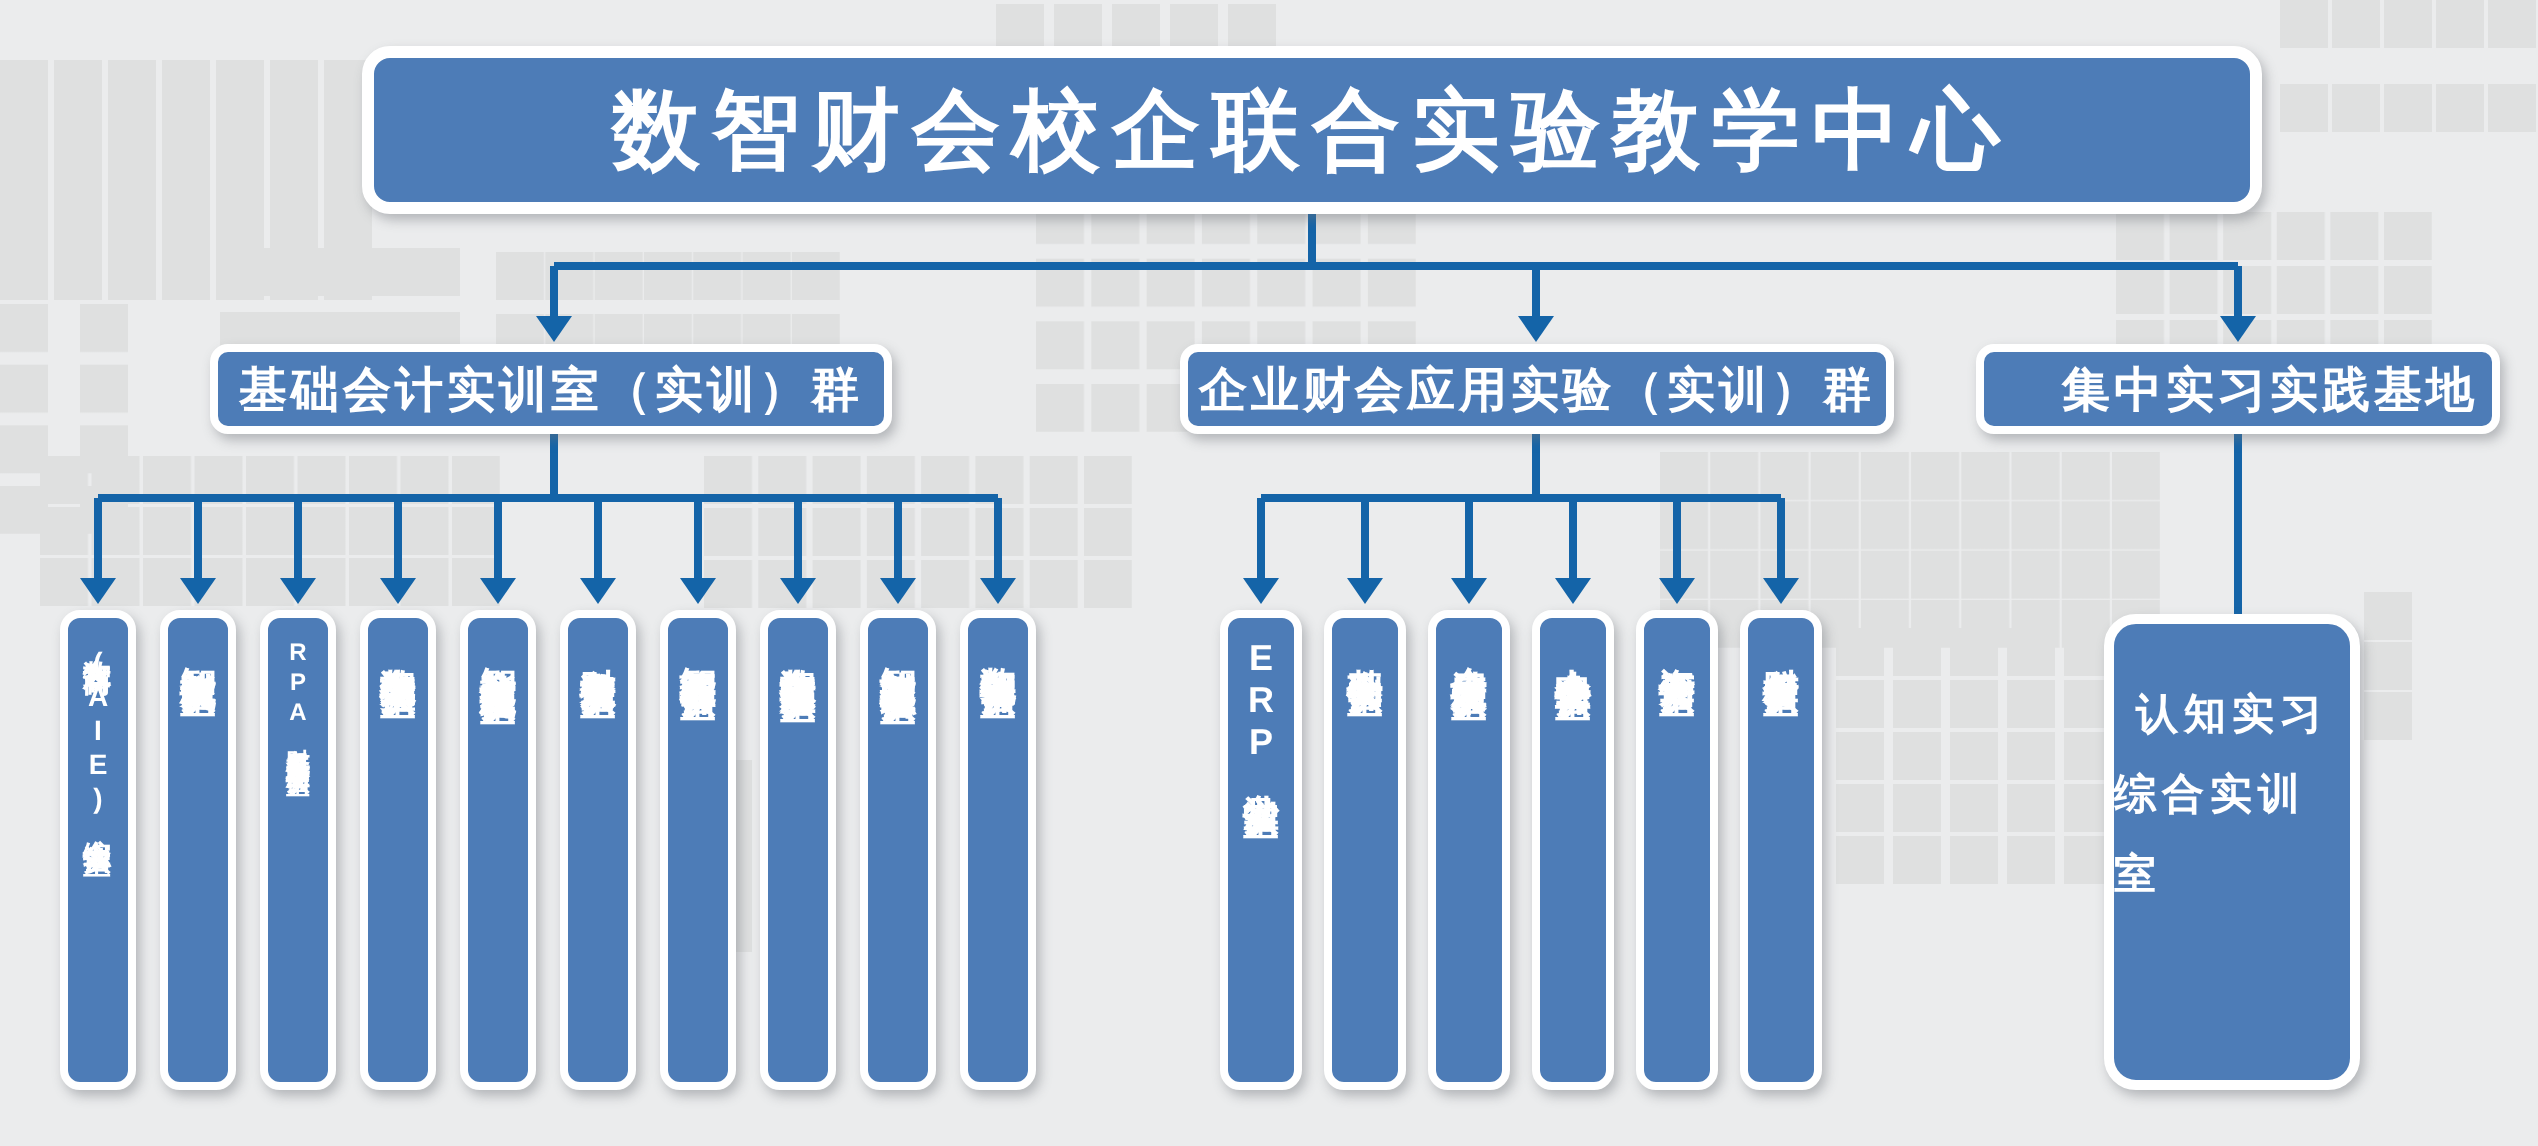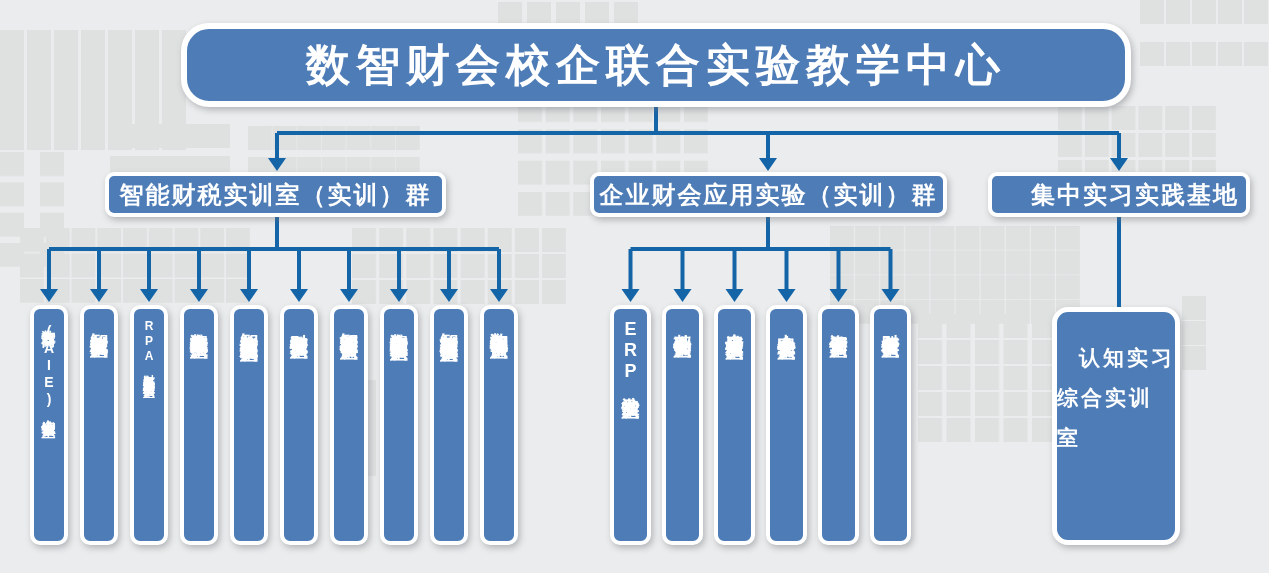--- a/index.html
+++ b/index.html
@@ -33,21 +33,21 @@
     box-shadow: 2px 3px 6px rgba(110,115,122,.45);
     color: #ffffff;
     font-weight: bold;
     display: flex;
     align-items: center;
     justify-content: center;
     box-sizing: border-box;
   }
   .title-box {
     left: 181px; top: 23px; width: 950px; height: 84px;
-    border-width: 6px; border-radius: 28px;
+    border-width: 6px; border-radius: 14px;
     font-size: 44px; letter-spacing: 6px;
   }
   .branch { top: 172px; height: 45px; font-size: 24px; letter-spacing: 2px; border-radius: 9px; }
   .branch.b1 { left: 105px; width: 341px; }
   .branch.b2 { left: 590px; width: 357px; }
   .branch.b3 { left: 988px; width: 262px; padding-left: 32px; }
   
   .rooms { position: absolute; top: 305px; height: 240px; display: flex; z-index: 2; }
   .rooms.g1 { left: 30px;  width: 488px; gap: 12px; }
   .rooms.g2 { left: 610px; width: 301px; gap: 11px; }
@@ -72,21 +72,21 @@
     letter-spacing: 1px;
     line-height: 1.0;
     white-space: nowrap;
   }
   
   .practice-box {
     left: 1052px; top: 307px; width: 128px; height: 238px;
     border-width: 5px; border-radius: 16px;
     flex-direction: column;
     justify-content: flex-start;
-    align-items: flex-end;
+    align-items: center;
     padding-top: 26px;
   }
   .practice-line {
     font-size: 21px;
     font-weight: bold;
     letter-spacing: 3px;
     line-height: 40px;
     color: #ffffff;
   }
 </style>
@@ -136,21 +136,21 @@
       <polygon points="725.5,289 743.5,289 734.5,302"></polygon>
       <polygon points="777.5,289 795.5,289 786.5,302"></polygon>
       <polygon points="829.5,289 847.5,289 838.5,302"></polygon>
       <polygon points="881.5,289 899.5,289 890.5,302"></polygon>
     </svg>
 
   <div class="node title-box">
     <span>数智财会校企联合实验教学中心</span>
   </div>
 
-  <div class="node branch b1">智能财税实训室（实训）群</div>
+  <div class="node branch b1">基础会计实训室（实训）群</div>
   <div class="node branch b2">企业财会应用实验（实训）群</div>
   <div class="node branch b3">集中实习实践基地</div>
 
   <div class="rooms g1" id="rooms-g1">
       <div class="room-box">
         <span class="vtext" style="font-size: 14px;">数智商科(AIE)综合实训室</span>
       </div>
       <div class="room-box">
         <span class="vtext" style="font-size: 18px;">智能财税实训室</span>
       </div>

